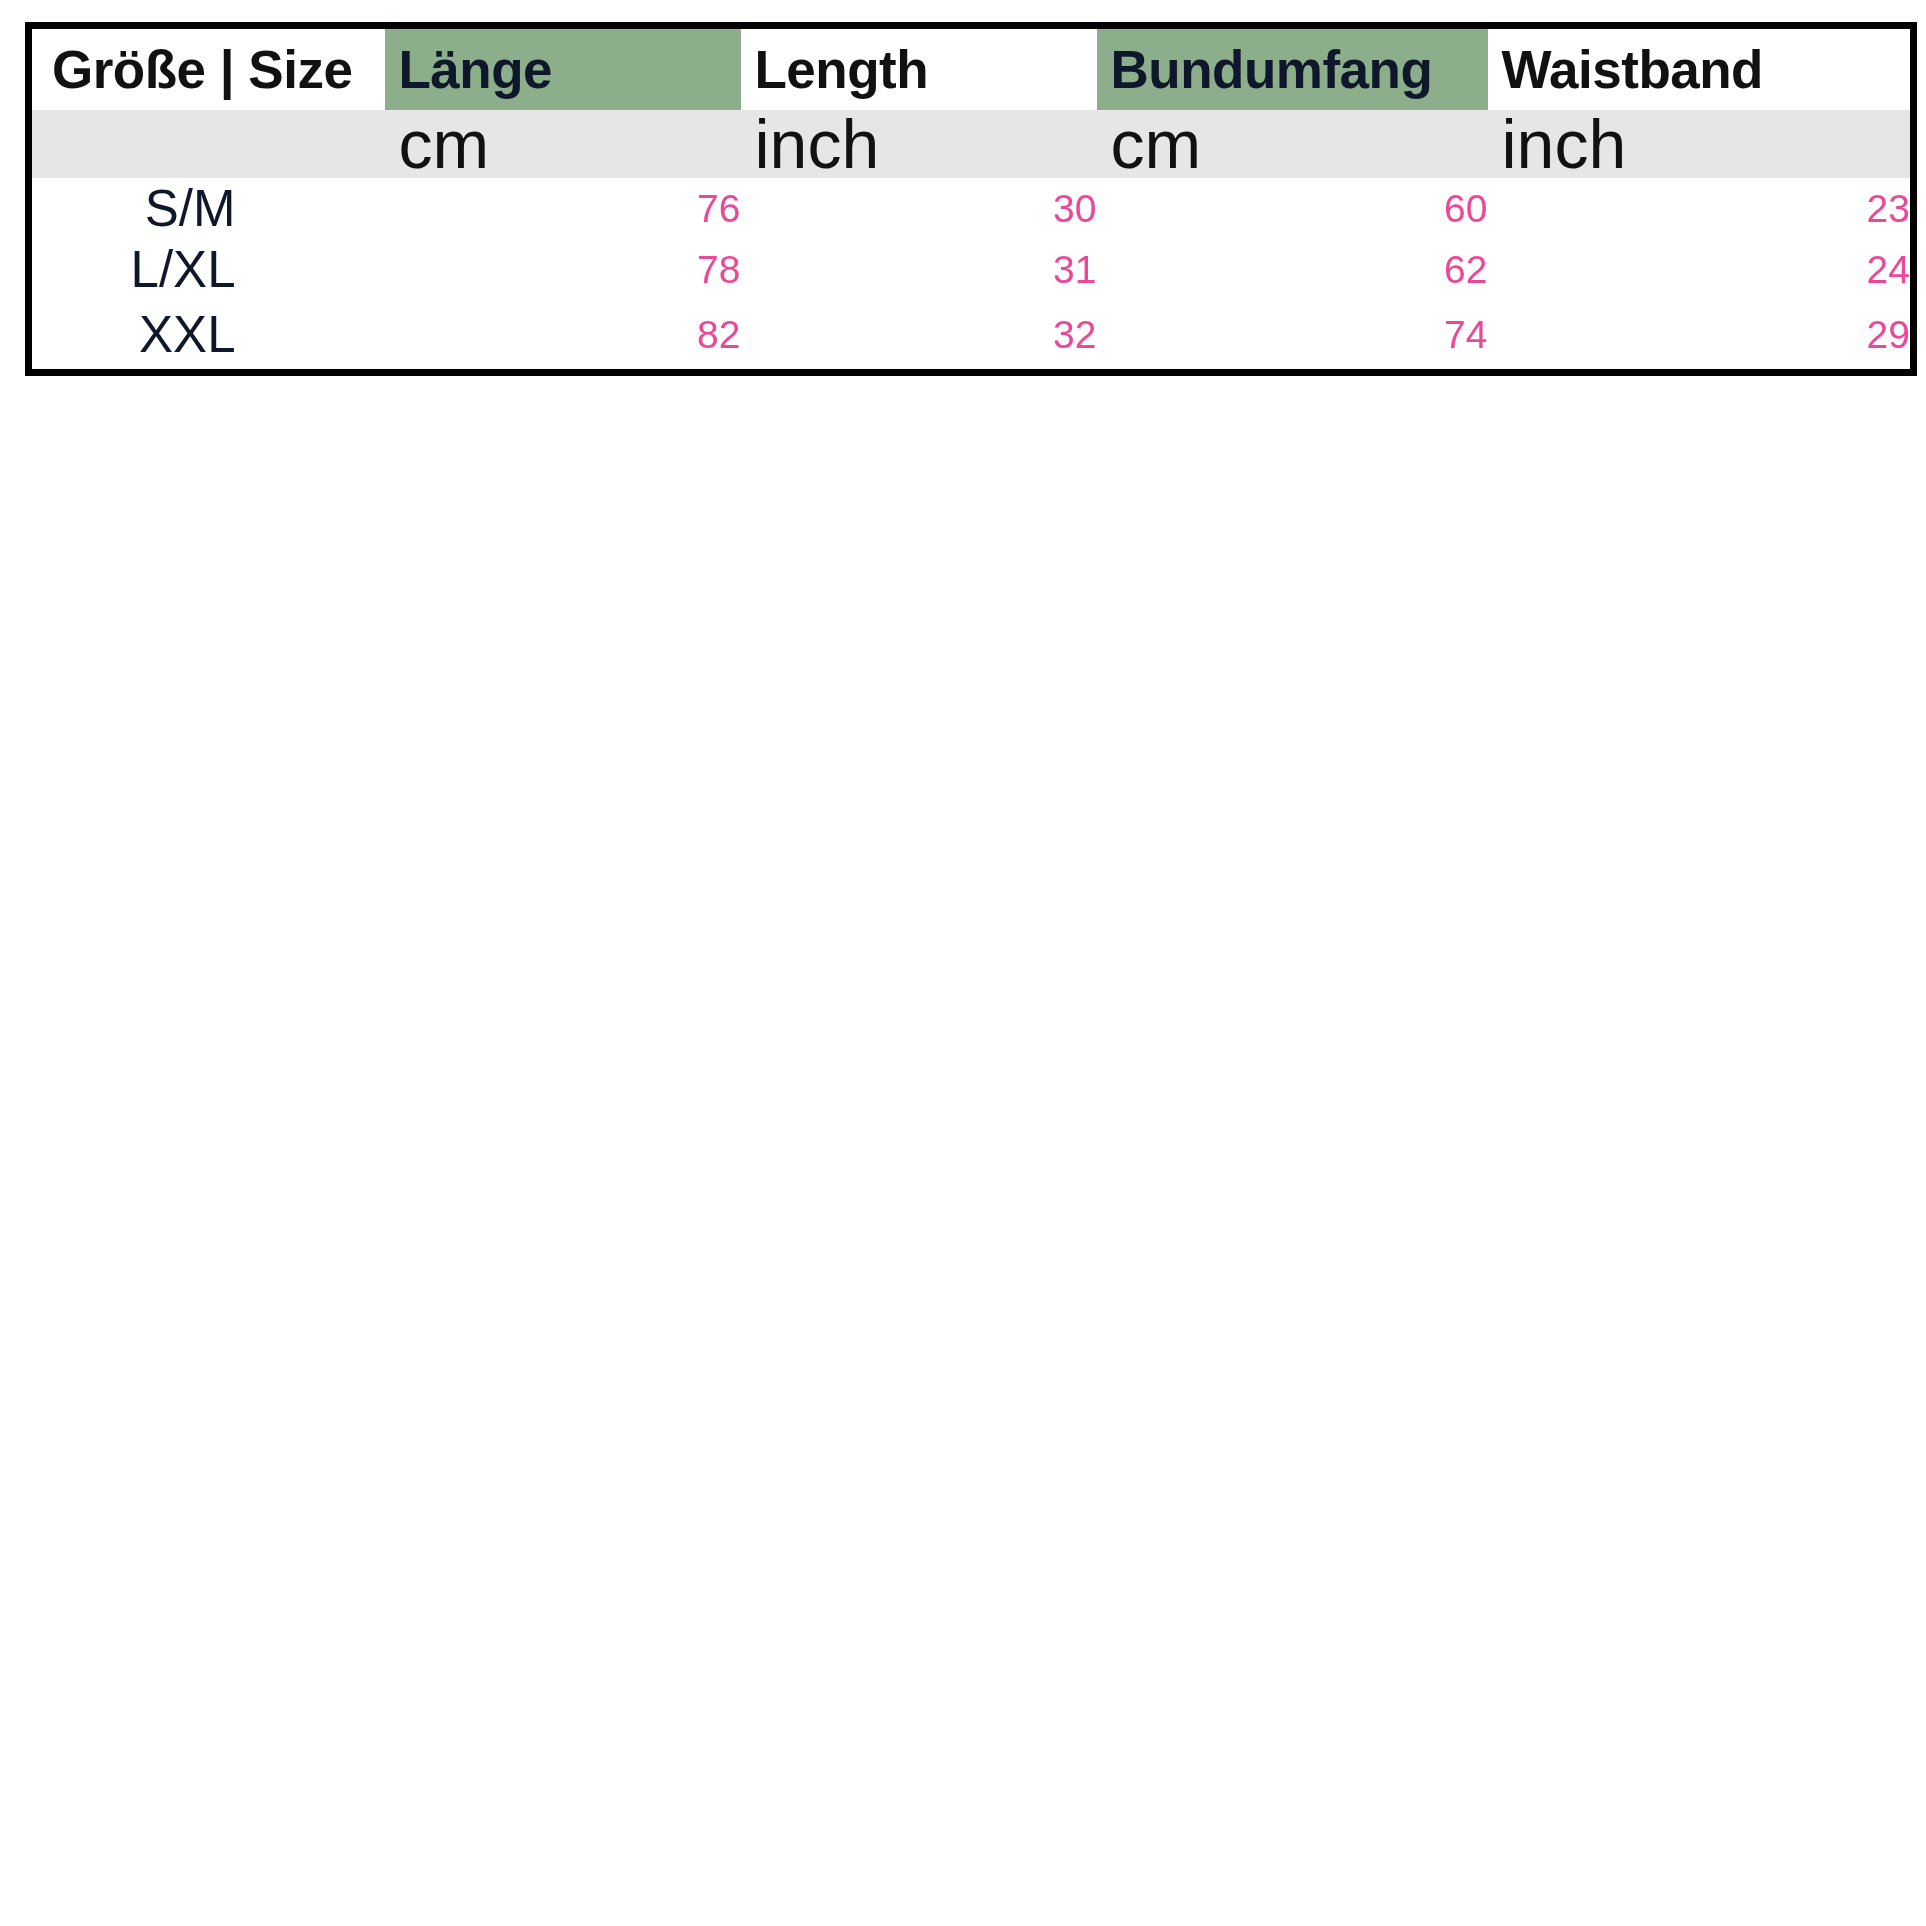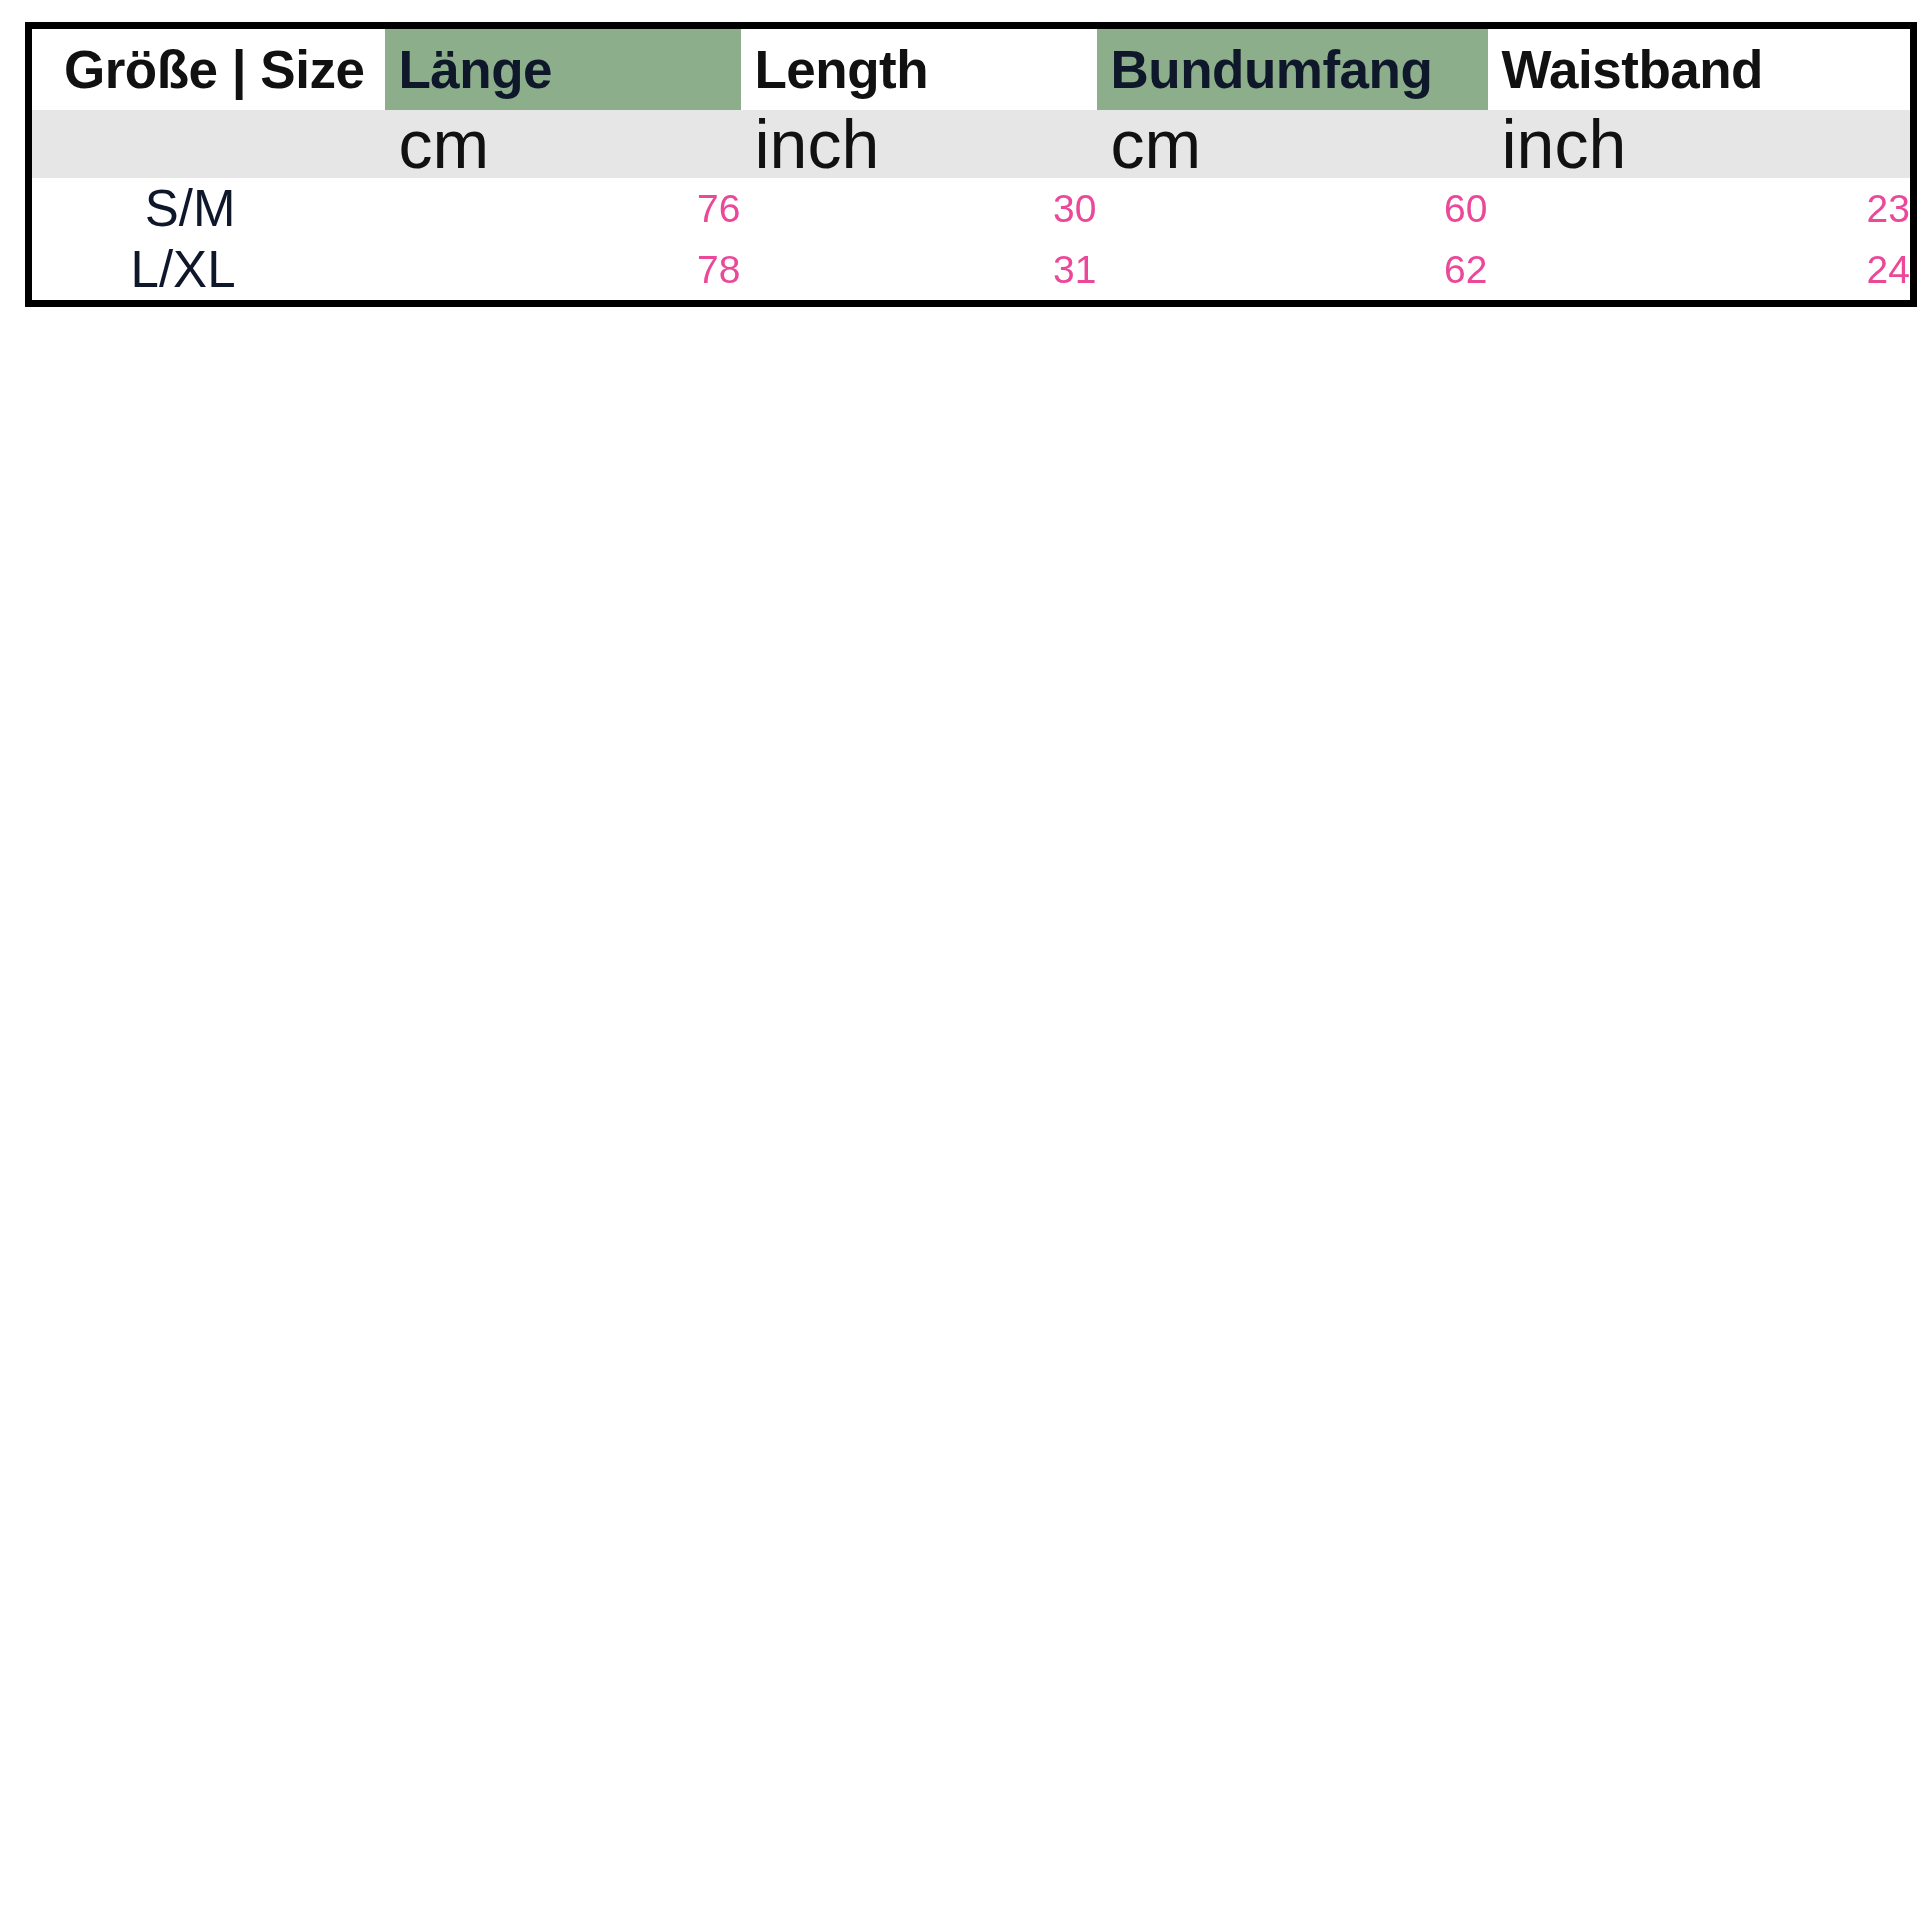--- a/index.html
+++ b/index.html
@@ -77,21 +77,21 @@
   .hd-text {
     font-size: 53px;
     font-weight: 700;
     line-height: 1;
     letter-spacing: -0.5px;
     white-space: nowrap;
     color: #111111;
     padding-left: 14px;
   }
   .hd-text.first {
-    padding-left: 32px;
+    padding-left: 20px;
   }
   
   th.hd-green .hd-cell {
     background: #8cae8a;
   }
   th.hd-green .hd-text {
     color: #0f172a;
   }
 
   
@@ -228,18 +228,35 @@
             <div class="val-text">31</div>
           </td>
           <td class="vsep-r">
             <div class="val-text">62</div>
           </td>
           <td>
             <div class="val-text">24</div>
           </td>
         </tr>
 
+        <tr class="row-data last">
+          <td class="vsep-r">
+            <div class="size-label">XXL</div>
+          </td>
+          <td class="vsep-r">
+            <div class="val-text">82</div>
+          </td>
+          <td class="vsep-r">
+            <div class="val-text">32</div>
+          </td>
+          <td class="vsep-r">
+            <div class="val-text">74</div>
+          </td>
+          <td>
+            <div class="val-text">29</div>
+          </td>
+        </tr>
       </tbody>
     </table>
   </div>
 
 </div>
 
 
 </body></html>

